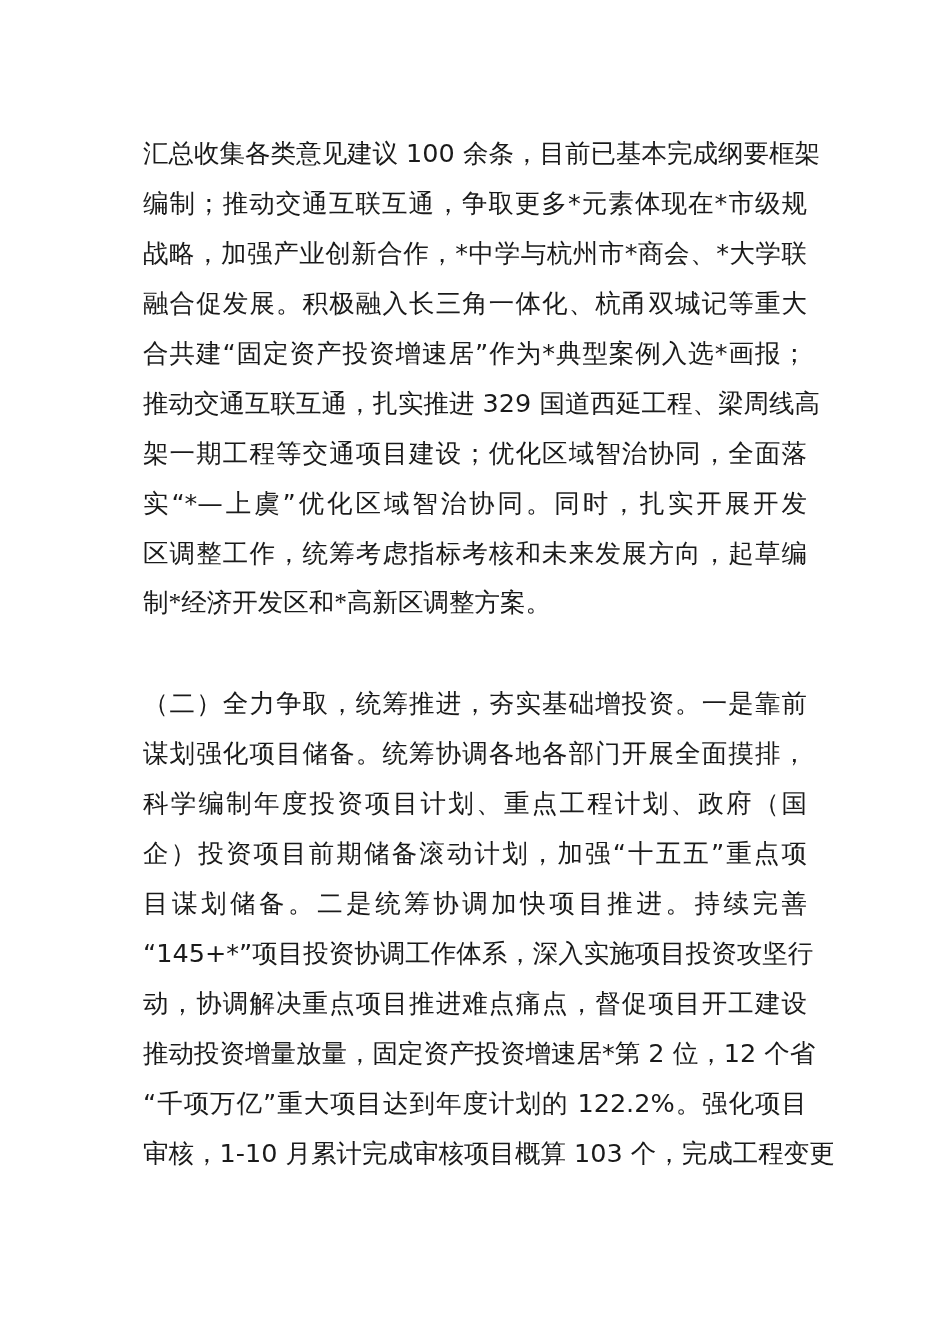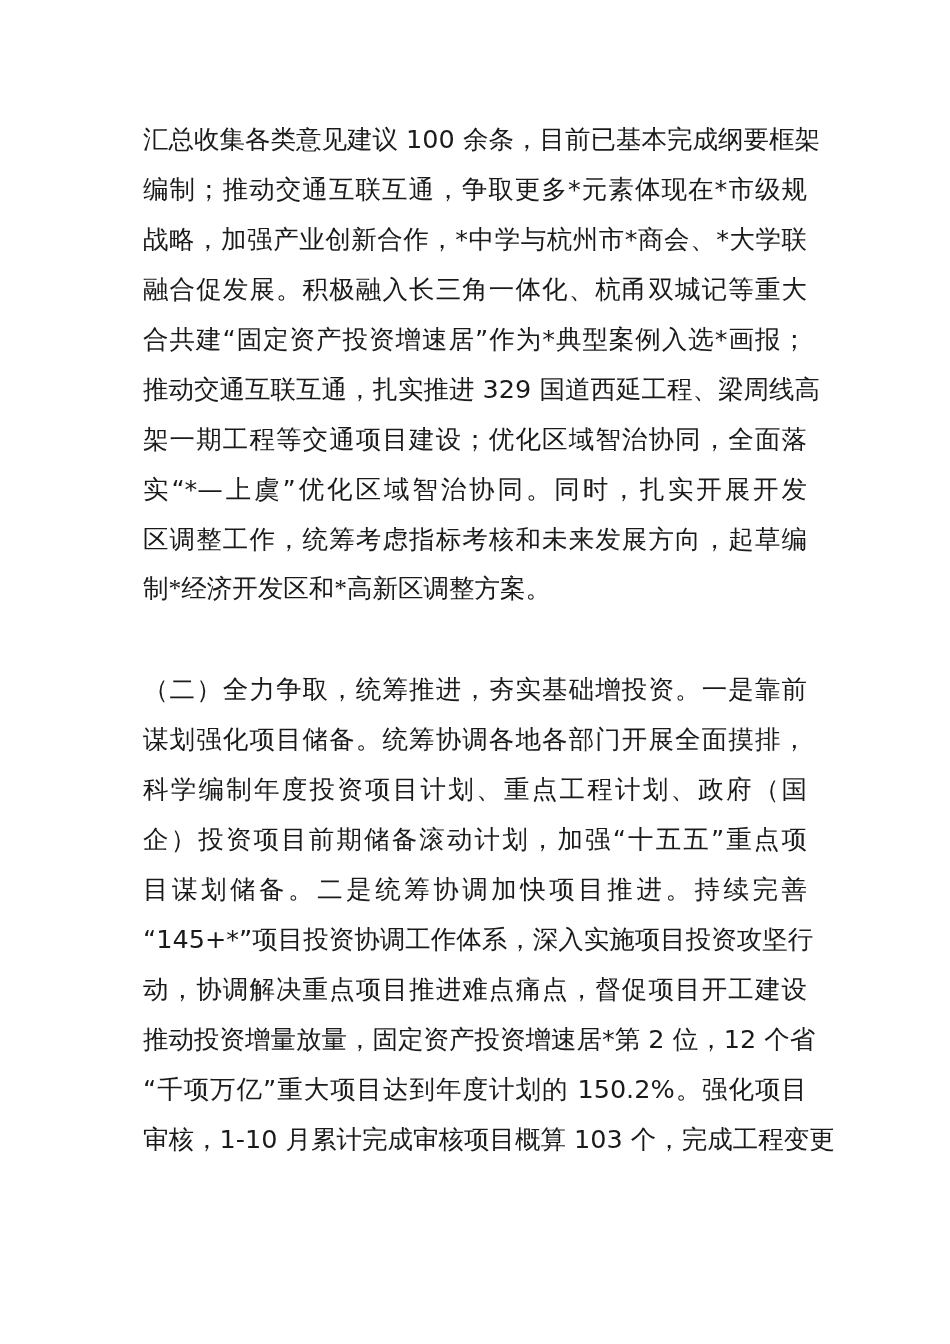--- a/index.html
+++ b/index.html
@@ -11,21 +11,21 @@
       width: 950px;
       height: 1344px;
       position: relative;
       overflow: hidden;
       font-family: "DejaVu Sans", "Liberation Sans", sans-serif;
       color: #1a1a1a;
     }
     .page {
       position: absolute;
       left: 143px;
-      top: 114px;
+      top: 128px;
       width: 664px;
     }
     .line {
       height: 50px;
       line-height: 50px;
       font-size: 25.5px;
       white-space: nowrap;
       text-align: justify;
       text-align-last: justify;
       letter-spacing: 0;
@@ -59,16 +59,16 @@
 
   <div class="paragraph">
     <div class="line">（二）全力争取，统筹推进，夯实基础增投资。一是靠前</div>
     <div class="line">谋划强化项目储备。统筹协调各地各部门开展全面摸排，</div>
     <div class="line">科学编制年度投资项目计划、重点工程计划、政府（国</div>
     <div class="line">企）投资项目前期储备滚动计划，加强“十五五”重点项</div>
     <div class="line">目谋划储备。二是统筹协调加快项目推进。持续完善</div>
     <div class="line">“145+*”项目投资协调工作体系，深入实施项目投资攻坚行</div>
     <div class="line">动，协调解决重点项目推进难点痛点，督促项目开工建设</div>
     <div class="line">推动投资增量放量，固定资产投资增速居*第 2 位，12 个省</div>
-    <div class="line">“千项万亿”重大项目达到年度计划的 150.2%。强化项目</div>
+    <div class="line">“千项万亿”重大项目达到年度计划的 122.2%。强化项目</div>
     <div class="line">审核，1-10 月累计完成审核项目概算 103 个，完成工程变更</div>
   </div>
 </div>
 
 </body></html>

